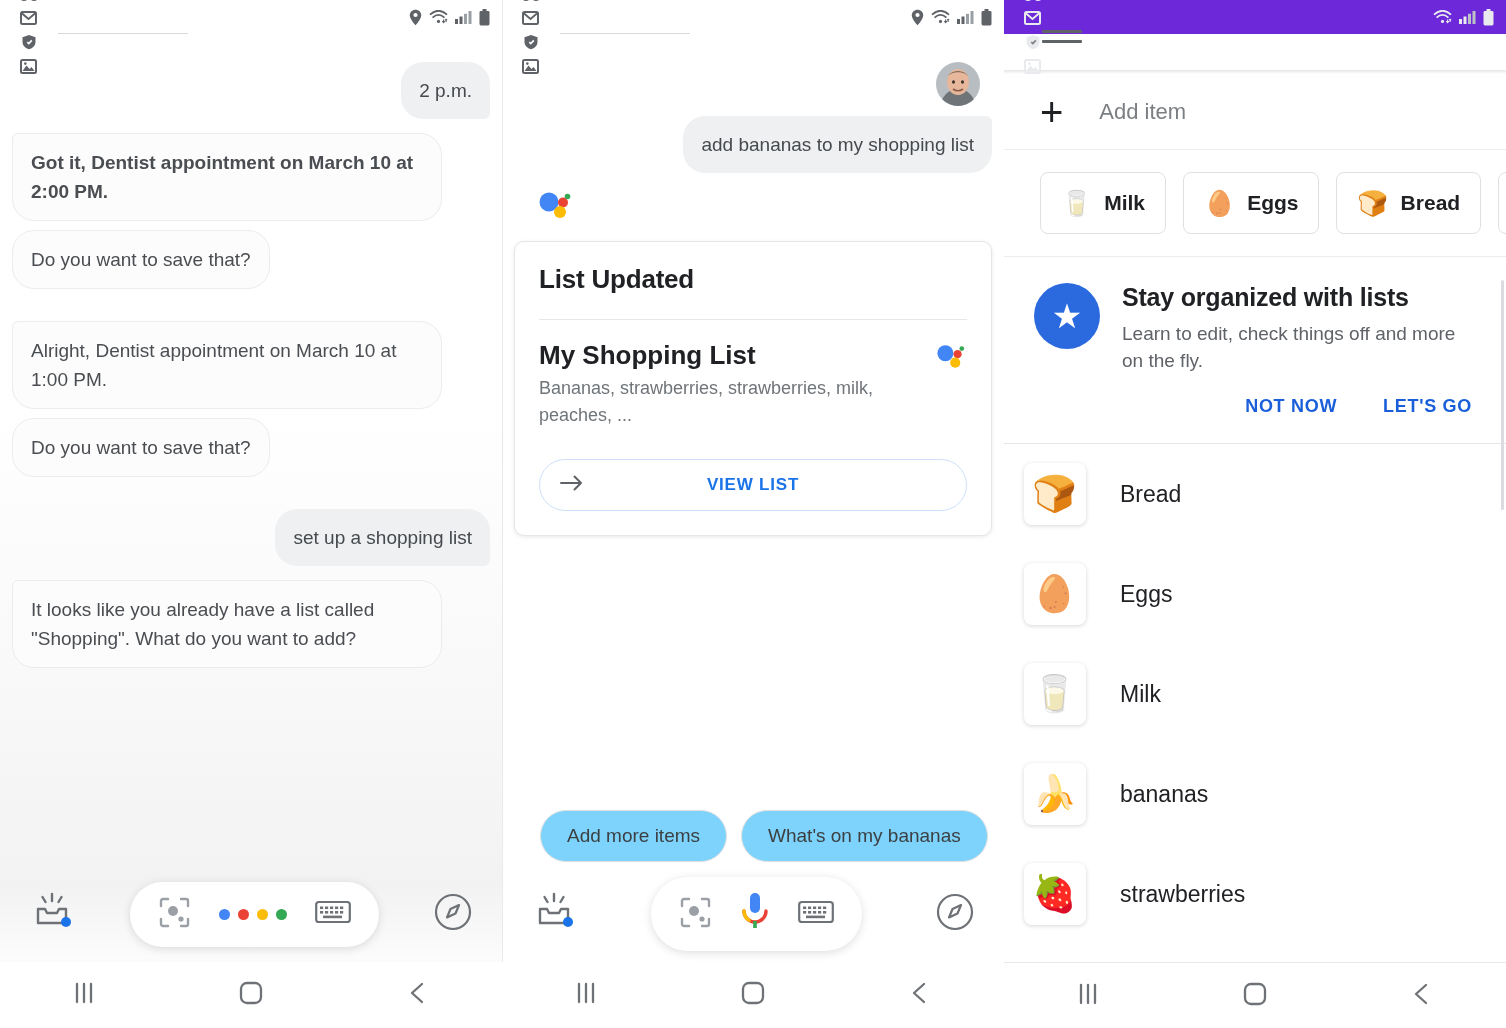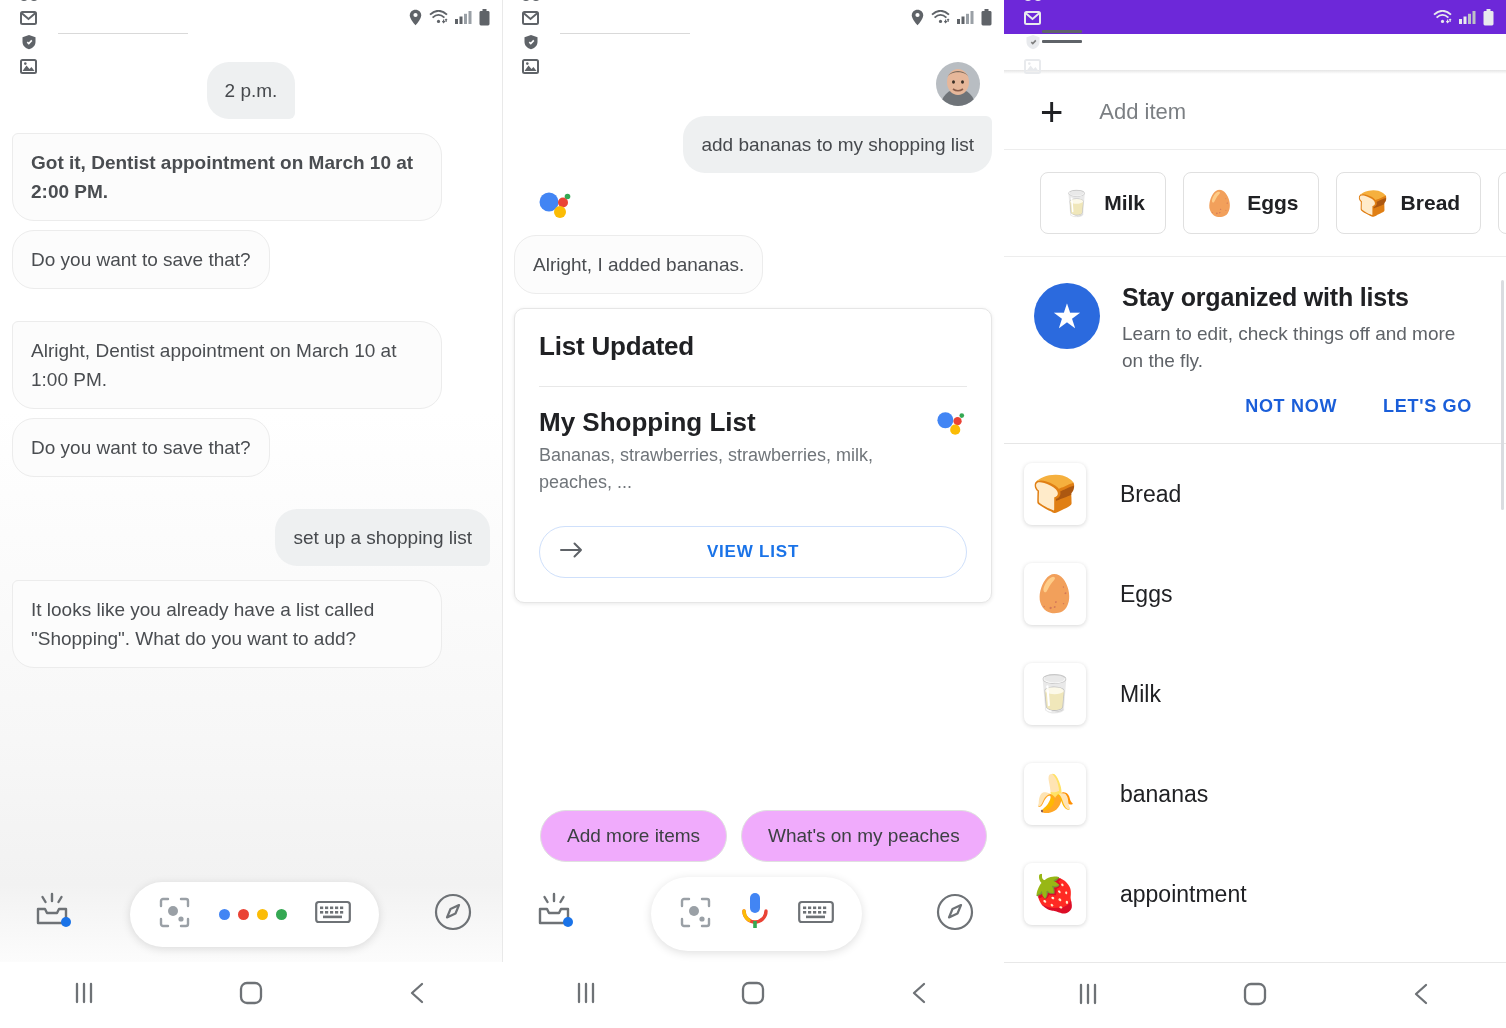--- a/index.html
+++ b/index.html
@@ -59,21 +59,21 @@
   .card-sub { font-size:26px; font-weight:bold; color:#202124; margin-bottom:4px; }
   .card-items { font-size:18px; line-height:27px; color:#70757a; max-width:360px; }
   .card-btn { margin-top:30px; display:flex; align-items:center; border:1px solid #cfe0fb;
               border-radius:30px; height:52px; padding:0 20px; position:relative; }
   .card-btn-label { position:absolute; left:0; right:0; text-align:center; color:#1a73e8;
                     font-weight:bold; font-size:17px; letter-spacing:.8px; }
 
   
   .chips { position:absolute; left:0; bottom:166px; display:flex; gap:14px; padding-left:38px; }
   .chip { border:1px solid #e0e0e0; border-radius:26px; height:52px; display:flex; align-items:center;
-          padding:0 26px; font-size:19px; color:#3c4043; background:#f0abfc; white-space:nowrap; }
+          padding:0 26px; font-size:19px; color:#3c4043; background:#7dd3fc; white-space:nowrap; }
 
   
   .p3-appbar { height:36px; display:flex; align-items:flex-start; padding-left:38px; background:#fff; }
   .hamburger { margin-top:-4px; }
   .hamburger span { display:block; width:40px; height:3px; background:#5f6368; margin-bottom:7px; border-radius:1px; }
   .p3-shadowline { height:4px; background:linear-gradient(180deg,rgba(0,0,0,.10),rgba(0,0,0,0)); }
 
   .additem { display:flex; align-items:center; height:76px; padding-left:36px; gap:36px;
              border-bottom:1px solid #ededed; }
   .plus { font-size:40px; color:#202124; line-height:1; font-weight:300; }
@@ -169,21 +169,21 @@
               <rect x="3.5" y="0" width="4" height="2" fill="#5f6368"></rect>
               <rect x="0.5" y="2" width="10" height="14.5" rx="1.4" fill="#5f6368"></rect>
             </svg>
           </span>
       </div>
     </div>
     <div class="sb-underline"></div>
 
     <div class="chat" style="padding-top:28px;">
 
-      <div class="row right" style="margin-bottom:14px;justify-content:center;">
+      <div class="row right" style="margin-bottom:14px;">
         <div class="bubble user" style="border-radius:22px 22px 6px 22px;">2 p.m.</div>
       </div>
 
       <div class="row left" style="margin-bottom:9px;">
         <div class="bubble assistant" style="width:430px;font-weight:bold;">Got it, Dentist appointment on March 10 at 2:00 PM.</div>
       </div>
 
       <div class="row left" style="margin-bottom:32px;">
         <div class="bubble assistant pill">Do you want to save that?</div>
       </div>
@@ -373,23 +373,20 @@
         <span>
           <svg width="34" height="34" viewBox="0 0 34 34">
             <circle cx="11" cy="13" r="9.5" fill="#4285f4"></circle>
             <circle cx="25" cy="13.5" r="5" fill="#ea4335"></circle>
             <circle cx="22" cy="23" r="6" fill="#fbbc05"></circle>
             <circle cx="29.5" cy="7.5" r="2.8" fill="#34a853"></circle>
           </svg>
         </span>
       </div>
 
-      <div class="row left">
-        <div class="bubble assistant pill">Alright, I added bananas.</div>
-      </div>
     </div>
 
     <div class="card">
       <div class="card-title">List Updated</div>
       <div class="card-divider"></div>
       <div class="card-row">
         <div style="flex:1;">
           <div class="card-sub">My Shopping List</div>
           <div class="card-items">Bananas, strawberries, strawberries, milk, peaches, ...</div>
         </div>
@@ -407,21 +404,21 @@
           <svg width="24" height="18" viewBox="0 0 24 18">
               <path d="M1 9 H21 M14.5 2.5 L21 9 L14.5 15.5" fill="none" stroke="#5f6368" stroke-width="2" stroke-linecap="round" stroke-linejoin="round"></path>
             </svg>
         </span>
         <span class="card-btn-label">VIEW LIST</span>
       </div>
     </div>
 
     <div class="chips">
       <div class="chip">Add more items</div>
-      <div class="chip">What's on my peaches</div>
+      <div class="chip">What's on my bananas</div>
     </div>
 
     <div class="botbar">
       <span>
         <svg width="44" height="42" viewBox="0 0 44 42">
           <path d="M8 18 L8 32 L36 32 L36 18 L29 18 L27 22 L17 22 L15 18 Z" fill="none" stroke="#6e7276" stroke-width="2.4" stroke-linejoin="round"></path>
           <path d="M22 3 L22 10 M12.5 6 L15.5 11 M31.5 6 L28.5 11" stroke="#6e7276" stroke-width="2.4" stroke-linecap="round"></path>
           <circle cx="36" cy="31" r="5" fill="#1a73e8"></circle>
         </svg>
       </span>
@@ -605,21 +602,21 @@
       <div class="li">
         <span class="li-thumb">🥛</span>
         <span class="li-label">Milk</span>
       </div>
       <div class="li">
         <span class="li-thumb">🍌</span>
         <span class="li-label">bananas</span>
       </div>
       <div class="li">
         <span class="li-thumb">🍓</span>
-        <span class="li-label">appointment</span>
+        <span class="li-label">strawberries</span>
       </div>
     </div>
 
     <div class="scrollbar"></div>
 
     <div class="navbar line">
       <span class="nav-ic">
         <svg width="26" height="26" viewBox="0 0 26 26">
             <g stroke="#6e7276" stroke-width="2.3" stroke-linecap="round">
               <path d="M6 4 V22"></path>

